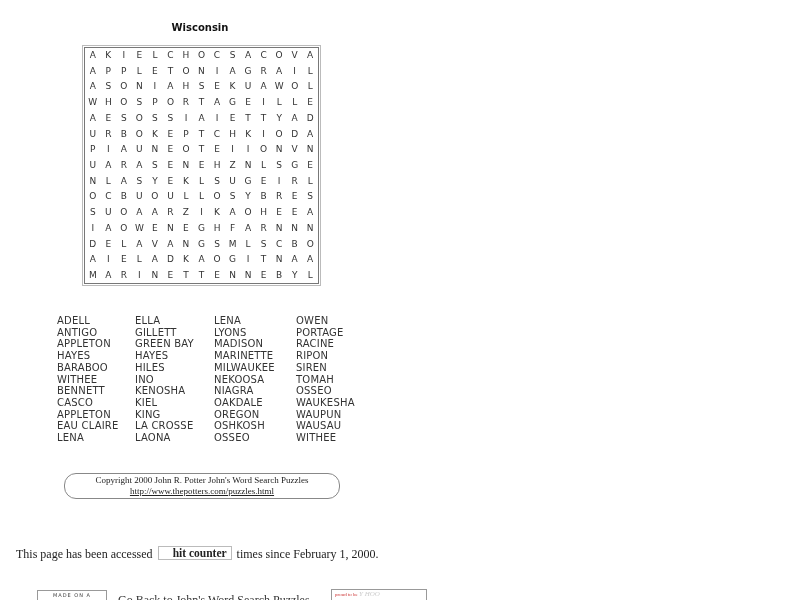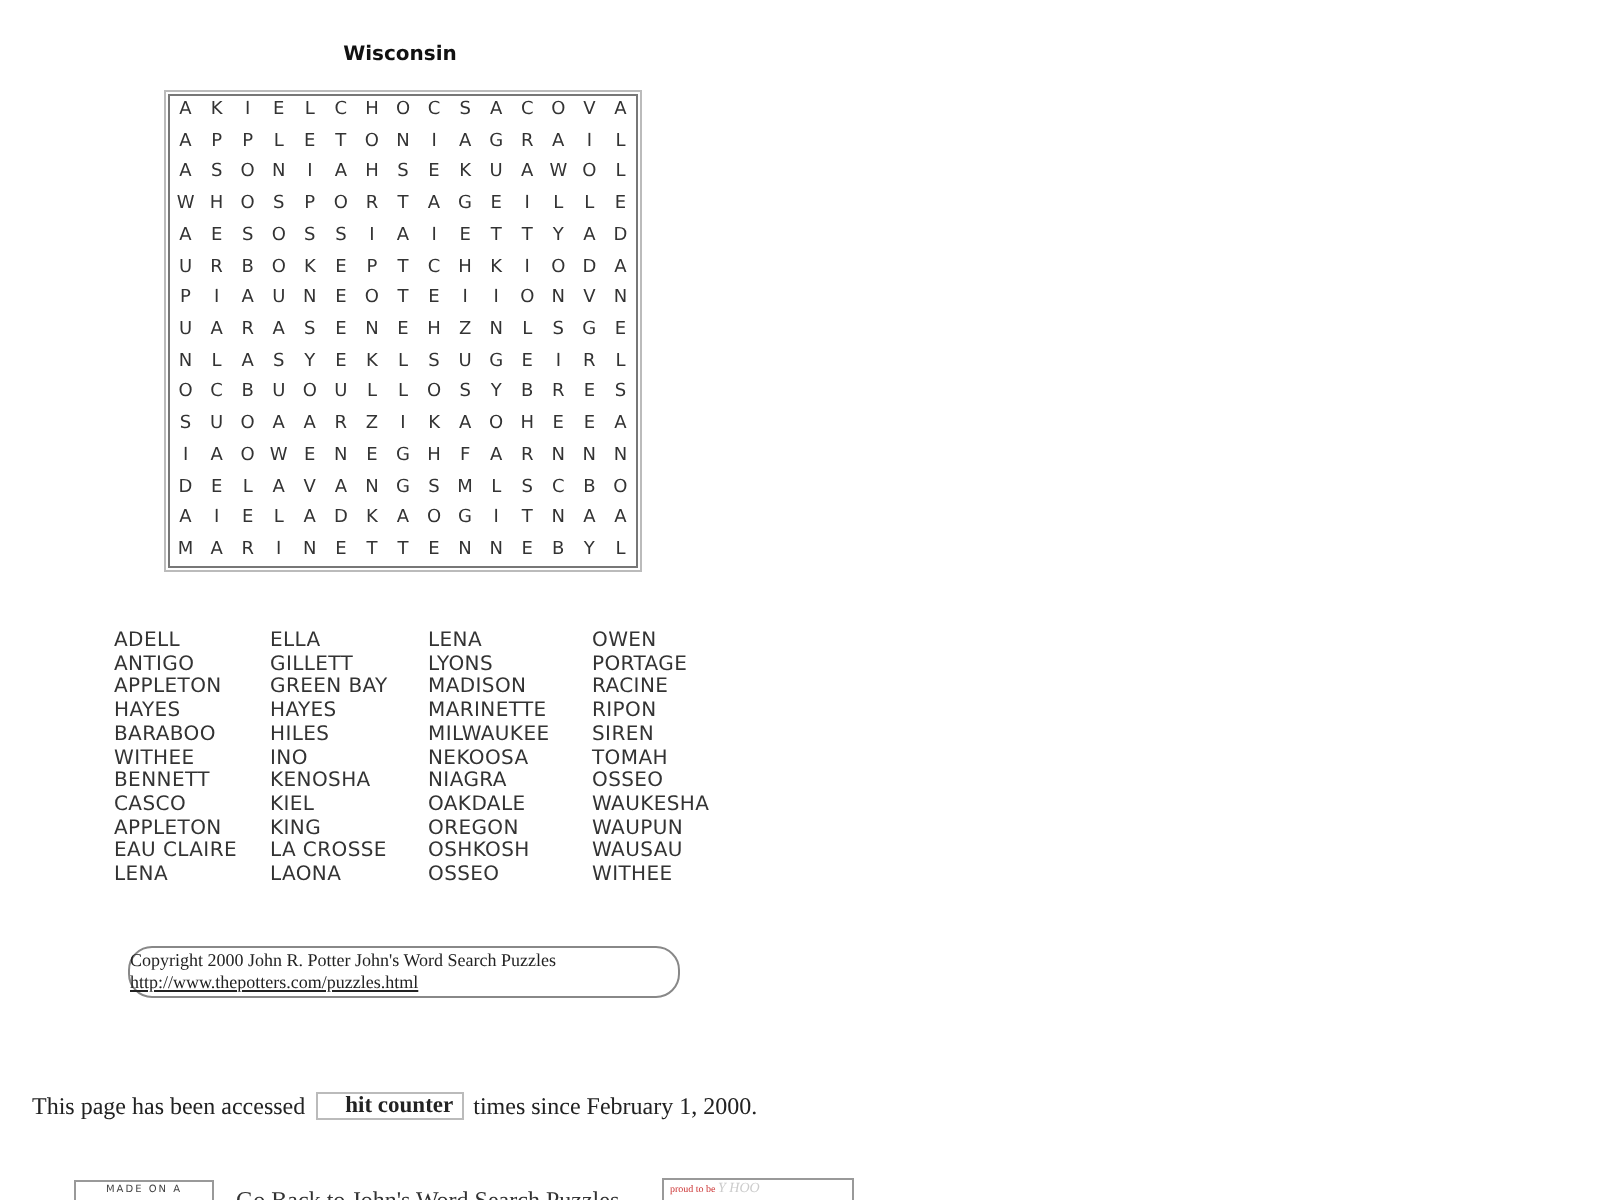--- a/index.html
+++ b/index.html
@@ -3,21 +3,21 @@
 <meta charset="utf-8">
 <style>
   html, body { margin:0; padding:0; background:#ffffff; }
   body { width:800px; height:600px; position:relative; overflow:hidden; font-family:"DejaVu Sans", sans-serif; color:#222; }
   .title { position:absolute; left:170px; top:22px; width:60px; text-align:center; font-size:10px; font-weight:bold; color:#111; }
   .grid { position:absolute; left:84px; top:47px; width:235px; height:237px; border:1px solid #777; box-sizing:border-box; outline:1px solid #bbb; outline-offset:1px; }
   .grid-row { display:flex; height:15.73px; }
   .cell { width:15.6px; text-align:center; font-size:9px; line-height:15.7px; color:#333; letter-spacing:0; }
   .words { position:absolute; top:315px; }
   .word { font-size:10px; line-height:11.7px; color:#333; white-space:nowrap; letter-spacing:0.2px; }
-  .copyright { position:absolute; left:64px; top:473px; width:276px; height:26px; border:1px solid #888; border-radius:12px; box-sizing:border-box; font-family:"Liberation Serif", serif; font-size:9px; color:#222; line-height:11px; padding-top:1px; }
+  .copyright { position:absolute; left:64px; top:473px; width:276px; height:26px; border:1px solid #888; border-radius:12px; box-sizing:border-box; font-family:"Liberation Serif", serif; font-size:9px; text-align:center; color:#222; line-height:11px; padding-top:1px; }
   .copyright .l1 { display:block; }
   .copyright .l2 { display:block; }
   .access { position:absolute; left:16px; top:546px; font-family:"Liberation Serif", serif; font-size:12px; color:#222; white-space:nowrap; }
   .hit-box { display:inline-block; border:1px solid #bbb; padding:0 4px; margin:0 2px; font-weight:bold; font-size:11.5px; min-width:64px; text-align:right; vertical-align:1px; }
   .made-on { position:absolute; left:37px; top:590px; width:68px; height:14px; border:1px solid #999; font-size:5px; letter-spacing:1px; text-align:center; color:#444; line-height:8px; }
   .back-link { position:absolute; left:118px; top:593px; font-family:"Liberation Serif", serif; font-size:12px; color:#333; white-space:nowrap; }
   .proud { position:absolute; left:331px; top:589px; width:96px; height:14px; border:1px solid #999; font-family:"Liberation Serif", serif; font-size:5px; color:#c33; padding-left:3px; box-sizing:border-box; line-height:9px; }
   .proud .ghost { color:#ccc; font-style:italic; font-size:7px;margin-top:20px; }
 </style>
 </head>

